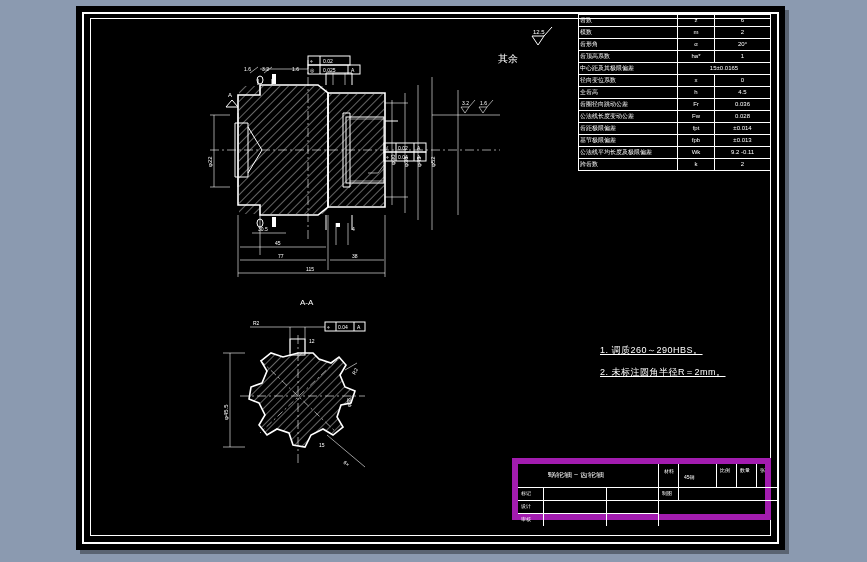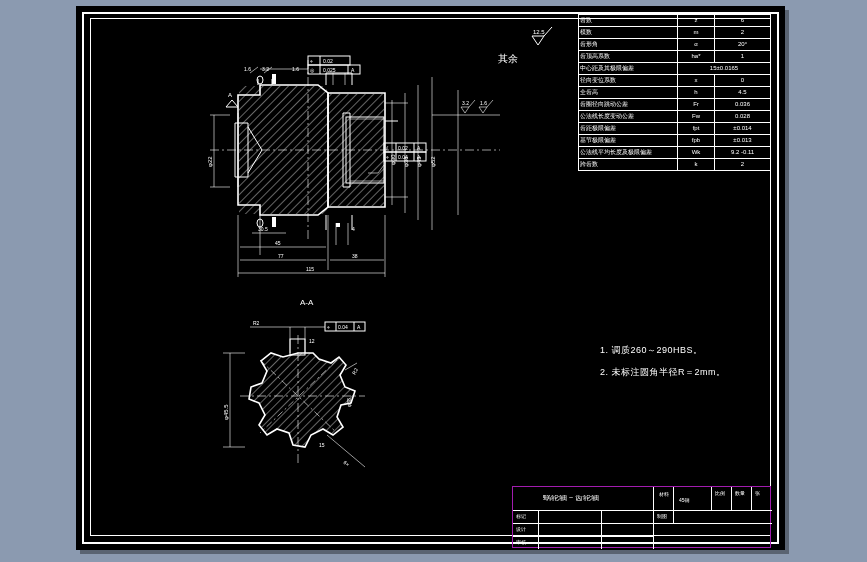--- a/index.html
+++ b/index.html
@@ -49,23 +49,23 @@
     font-family:"Liberation Sans",sans-serif;
     overflow:hidden;
   }
   #param-table td.lbl{width:96px;text-align:left;}
   #param-table td.sym{width:34px;text-align:center;}
   #param-table td.val{width:53px;text-align:center;}
   #param-table td.span2{text-align:center;}
   
   #tech-req{position:absolute;left:600px;top:344px;width:170px;color:#fff;}
   #tech-req .head{font-size:11px;text-align:center;margin-bottom:9px;letter-spacing:2px;}
-  #tech-req .line{font-size:9px;margin-bottom:9px;letter-spacing:0.5px;}
-  
-  #title-block{position:absolute;left:512px;top:486px;width:259px;height:62px;border:1px solid #a21caf;box-sizing:border-box;}
+  #tech-req .line{font-size:9px;margin-bottom:9px;letter-spacing:0.5px;text-decoration:underline;}
+  
+  #title-block{position:absolute;left:512px;top:458px;width:259px;height:62px;border:6px solid #a21caf;box-sizing:border-box;}
   #title-block .cell{position:absolute;box-sizing:border-box;color:#fff;font-size:5px;line-height:6px;overflow:hidden;}
   svg{display:block;}
   .sline{stroke:#fff;stroke-width:1;fill:none;}
   .sline-t{stroke:#fff;stroke-width:0.6;fill:none;}
   .sline-b{stroke:#fff;stroke-width:1.6;fill:none;}
   .stext{fill:#fff;font-family:"Liberation Sans",sans-serif;}
 </style>
 </head>
 <body>
 

